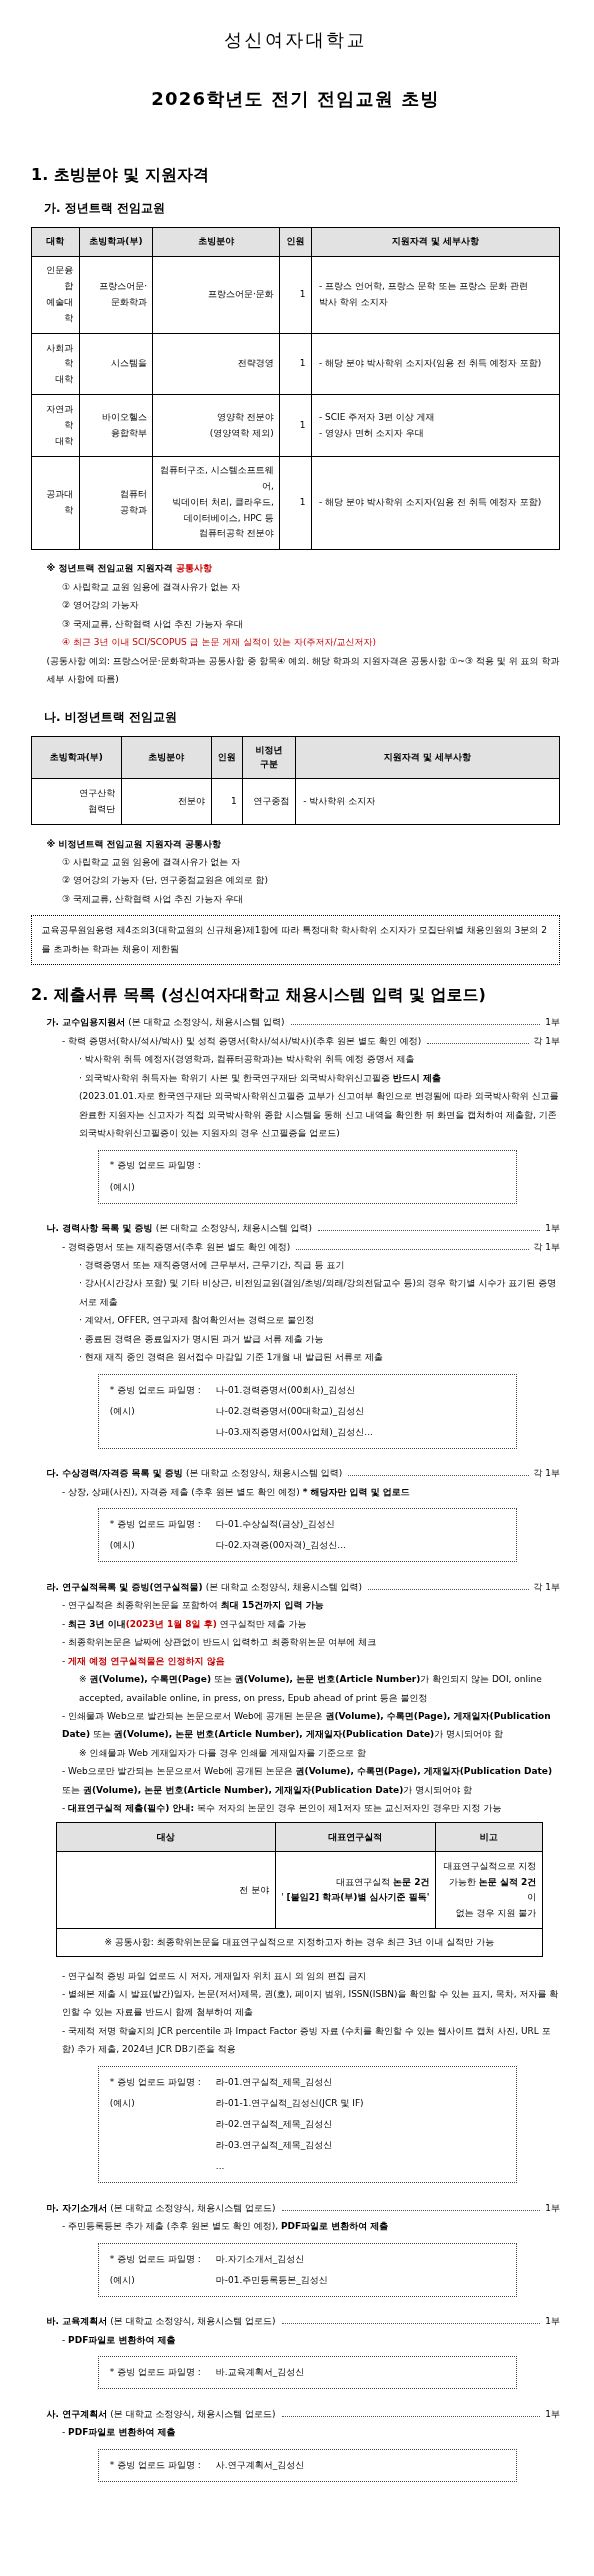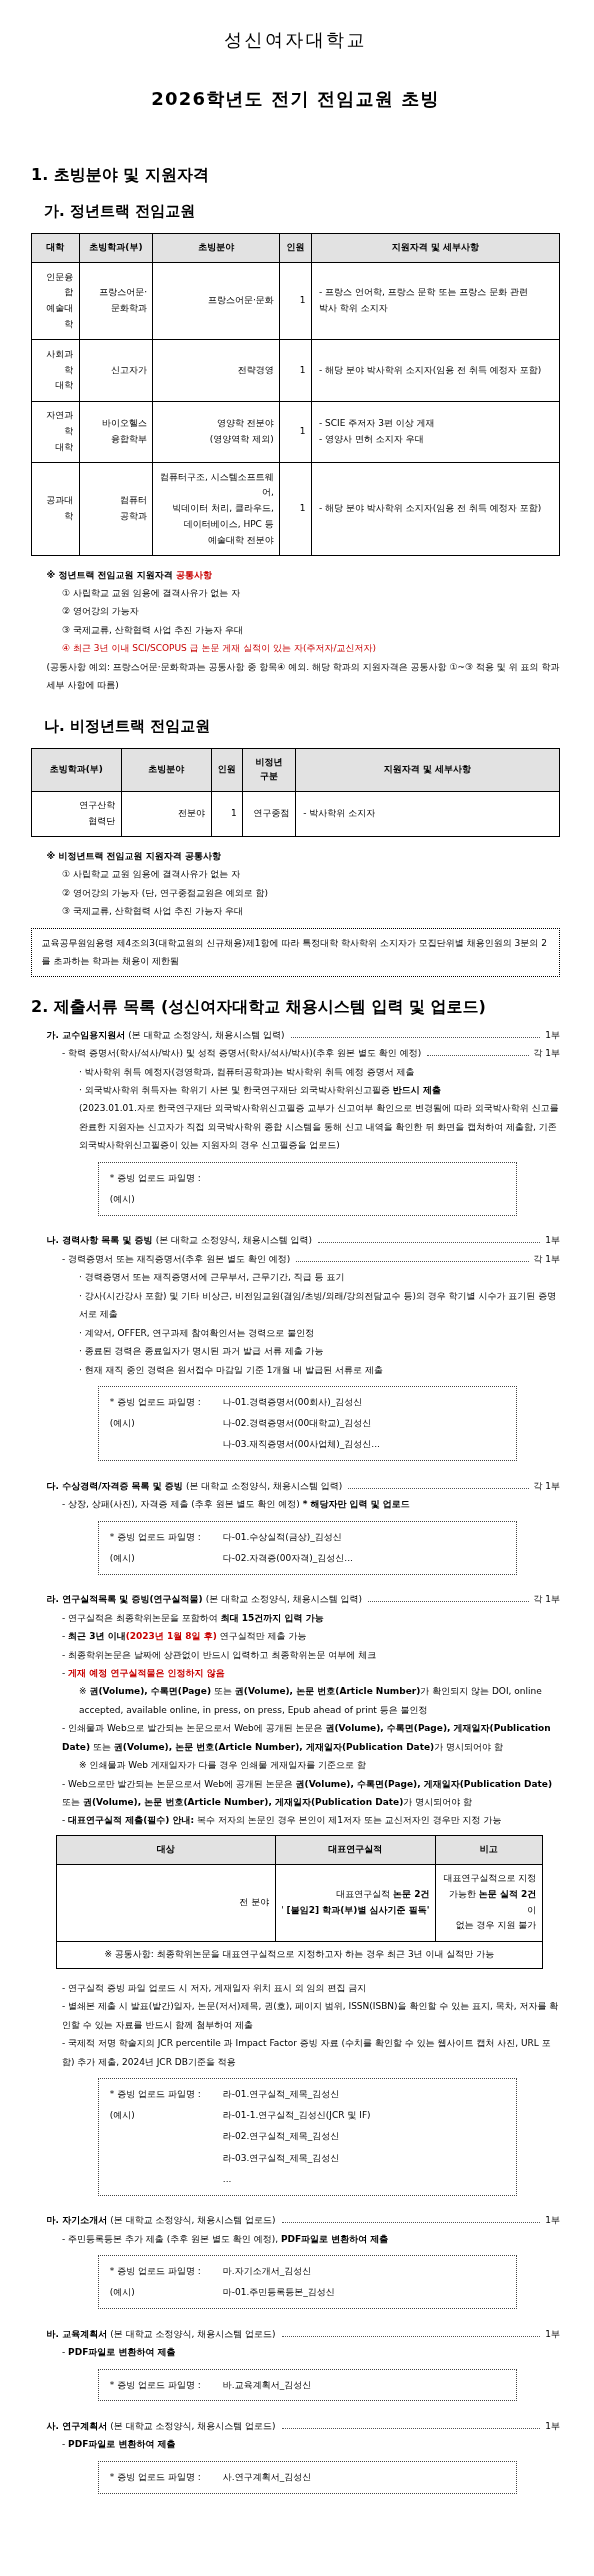--- a/index.html
+++ b/index.html
@@ -1,31 +1,31 @@
 <!DOCTYPE html>
 <html style="font-size:9.6px"><head>
 <meta charset="utf-8">
 <style>
   html,body{margin:0;padding:0;background:#fff;color:#000;}
   body{width:594px;margin:0 auto;font-family:"DejaVu Sans","Liberation Sans",sans-serif;font-size:9px;line-height:2.05;}
   .page{padding:15.6px 34px 42px 31px;}
   .title{font-size:18px;font-weight:normal;text-align:center;margin-top:6px;letter-spacing:2.4px;}
   .subtitle{font-size:18px;font-weight:bold;text-align:center;margin-top:23px;margin-bottom:44px;letter-spacing:1.2px;}
   .h1{font-size:16px;font-weight:bold;margin:17px 0 6px;line-height:1.6;}
-  .h2{font-size:15px;font-weight:bold;margin:8.4px 0 6px 13px;}
+  .h2{font-size:12px;font-weight:bold;margin:8.4px 0 6px 13px;}
   .p{margin:0;}.i1{padding-left:15.6px}.i2{padding-left:31px}.i3{padding-left:48px}
   table{border-collapse:collapse;width:100%;margin:4.8px 0 9.6px;border:1.2px solid #000;}
   th,td{border:0.6px solid #000;vertical-align:middle;}
   th{background:#e2e2e2;font-weight:bold;padding:7.2px 3.6px;text-align:center;line-height:1.5;}
   td{padding:6.6px 5.4px;line-height:1.75;}
   td.c{text-align:right}td.l{text-align:left;padding-left:7.2px}
   td.foot{text-align:center;padding:5.4px 3.6px;}
   .tblC{width:92%;margin-left:25px;}
   .dotbox{border:0.6px dotted #000;padding:4.8px 9.6px;margin:7.2px 0 12px;line-height:2.1;}
-  .fbox{border:0.6px dotted #444;margin:7.2px 0 7.2px 67px;width:419px;box-sizing:border-box;padding:4.8px 10.8px;display:flex;gap:22px;line-height:2.35;}
+  .fbox{border:0.6px dotted #444;margin:7.2px 0 7.2px 67px;width:419px;box-sizing:border-box;padding:4.8px 10.8px;display:flex;gap:15px;line-height:2.35;}
   .fbox .files div{white-space:nowrap;}
   .leader{display:flex;align-items:baseline;}
   .leader .dots{flex:1;border-bottom:1.2px dotted #555;margin:0 4.8px 4.2px 6px;min-width:15.6px;}
   .leader .rt{white-space:nowrap;}
   .r{color:#c80000}.b{font-weight:bold}.u{}
   .gap{height:8.4px;}
 </style>
 </head>
 <body>
 
@@ -72,21 +72,21 @@
               <div><span>- 프랑스 언어학, 프랑스 문학 또는 프랑스 문화 관련</span></div>
               <div><span>박사 학위 소지자</span></div>
             </td>
           </tr>
           <tr>
             <td class="c">
               <div><span>사회과학</span></div>
               <div><span>대학</span></div>
             </td>
             <td class="c">
-              <div><span>신고자가</span></div>
+              <div><span>시스템을</span></div>
             </td>
             <td class="c">
               <div><span>전략경영</span></div>
             </td>
             <td class="c">
               <div><span>1</span></div>
             </td>
             <td class="l">
               <div><span>- 해당 분야 박사학위 소지자(임용 전 취득 예정자 포함)</span></div>
             </td>
@@ -117,21 +117,21 @@
               <div><span>공과대학</span></div>
             </td>
             <td class="c">
               <div><span>컴퓨터</span></div>
               <div><span>공학과</span></div>
             </td>
             <td class="c">
               <div><span>컴퓨터구조, 시스템소프트웨어,</span></div>
               <div><span>빅데이터 처리, 클라우드,</span></div>
               <div><span>데이터베이스, HPC 등</span></div>
-              <div><span>예술대학 전분야</span></div>
+              <div><span>컴퓨터공학 전분야</span></div>
             </td>
             <td class="c">
               <div><span>1</span></div>
             </td>
             <td class="l">
               <div><span>- 해당 분야 박사학위 소지자(임용 전 취득 예정자 포함)</span></div>
             </td>
           </tr>
         </tbody>
       </table>

